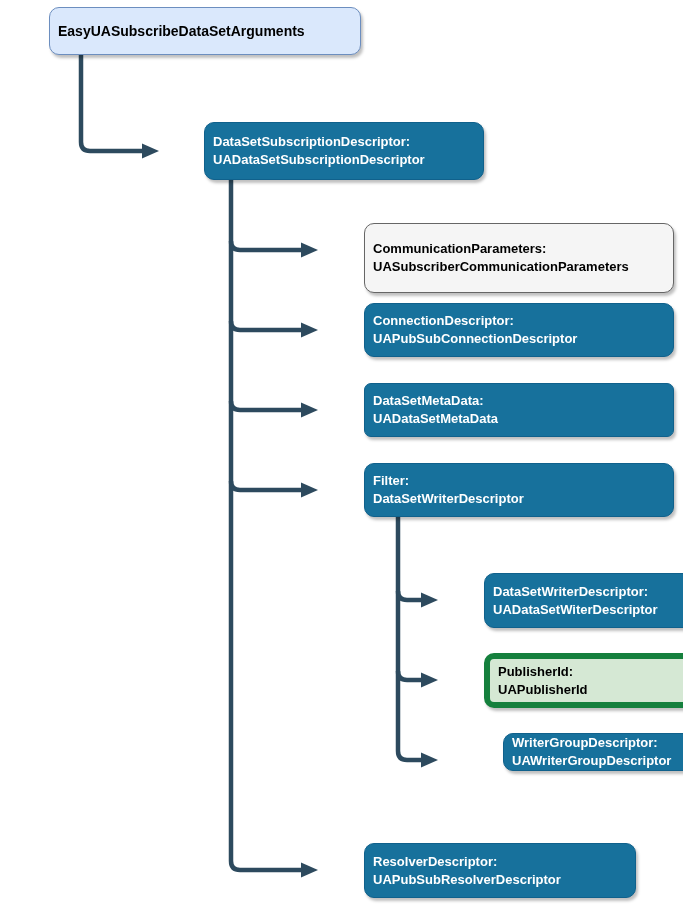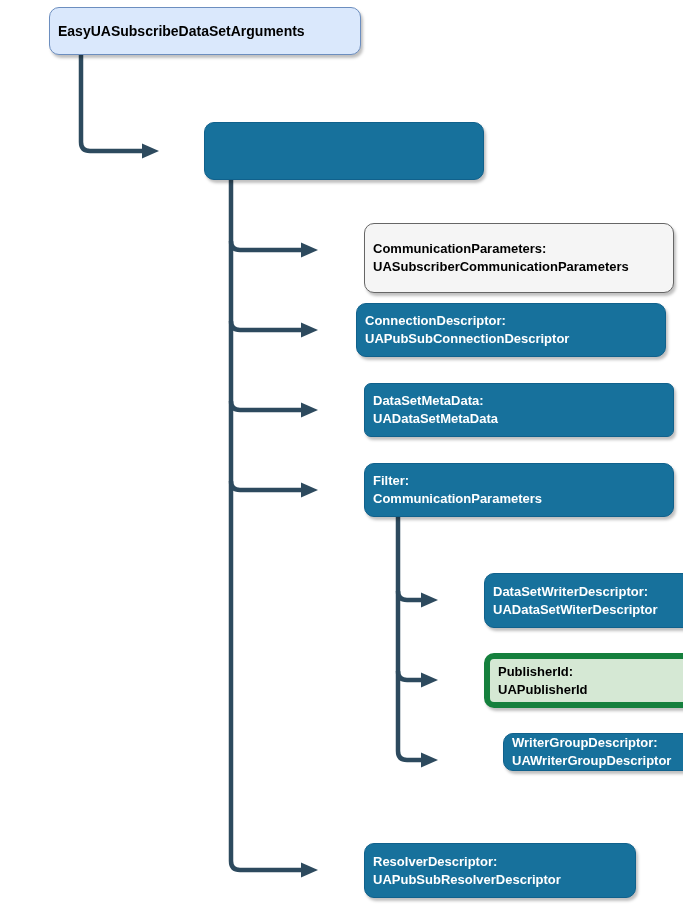--- a/index.html
+++ b/index.html
@@ -46,21 +46,21 @@
   }
   .green{
     background:#d5e8d4;
     border:6px solid #15803d;
     color:#000000;
   }
   
   #n-root     {left:5px;  top:7px;   width:312px; height:48px;}
   #n-dssd     {left:160px; top:122px; width:280px; height:58px;}
   #n-comm     {left:320px; top:223px; width:310px; height:70px;}
-  #n-conn     {left:312px; top:303px; width:310px; height:54px;}
+  #n-conn     {left:320px; top:303px; width:310px; height:54px;}
   #n-meta     {left:320px; top:383px; width:310px; height:54px;border-radius:7px;}
   #n-filter   {left:320px; top:463px; width:310px; height:54px;}
   #n-writer   {left:440px; top:573px; width:240px; height:55px;}
   #n-pub      {left:440px; top:653px; width:240px; height:55px;}
   #n-wgroup   {left:459px; top:733px; width:240px; height:38px;}
   #n-resolver {left:320px; top:843px; width:272px; height:55px;}
 </style>
 </head>
 <body>
 
@@ -92,40 +92,42 @@
       <polygon points="438,680 421,672.5 421,687.5"></polygon>
       <polygon points="438,760 421,752.5 421,767.5"></polygon>
     </g>
   </svg>
 
   <div id="n-root" class="node root">
     <span>EasyUASubscribeDataSetArguments</span>
   </div>
 
   <div id="n-dssd" class="node teal">
+    <span>DataSetSubscriptionDescriptor:</span>
+    <span>UADataSetSubscriptionDescriptor</span>
   </div>
 
   <div id="n-comm" class="node gray">
     <span>CommunicationParameters:</span>
     <span>UASubscriberCommunicationParameters</span>
   </div>
 
   <div id="n-conn" class="node teal">
     <span>ConnectionDescriptor:</span>
     <span>UAPubSubConnectionDescriptor</span>
   </div>
 
   <div id="n-meta" class="node teal">
     <span>DataSetMetaData:</span>
     <span>UADataSetMetaData</span>
   </div>
 
   <div id="n-filter" class="node teal">
     <span>Filter:</span>
-    <span>CommunicationParameters</span>
+    <span>DataSetWriterDescriptor</span>
   </div>
 
   <div id="n-writer" class="node teal">
     <span>DataSetWriterDescriptor:</span>
     <span>UADataSetWiterDescriptor</span>
   </div>
 
   <div id="n-pub" class="node green">
     <span>PublisherId:</span>
     <span>UAPublisherId</span>

